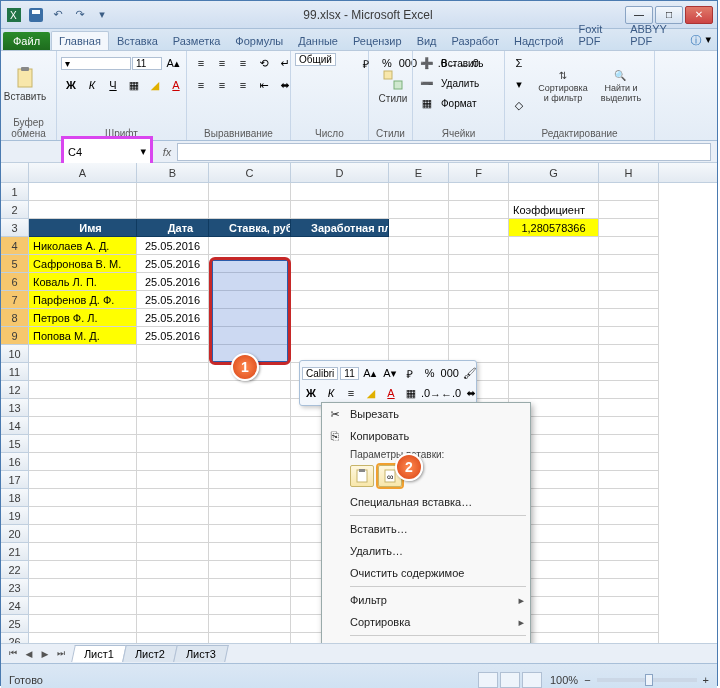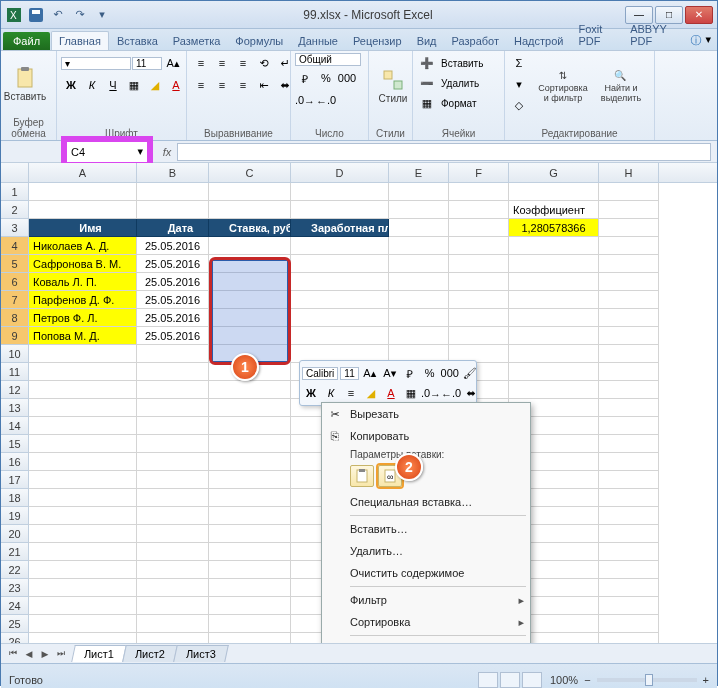--- a/index.html
+++ b/index.html
@@ -28,21 +28,21 @@
 .group-body { display: flex; gap: 2px; align-items: flex-start; }
 .group-label { font-size: 10px; color: #5a5a5a; text-align: center; padding: 1px 0; }
 .rb-big { width: 40px; height: 66px; display: flex; flex-direction: column; align-items: center; justify-content: center; gap: 2px; font-size: 10px; color: #3a3a3a; border: 1px solid transparent; border-radius: 3px; }
 .rb-icon { width: 22px; height: 22px; display:inline-block; }
 .rb-sm { width: 20px; height: 20px; display: flex; align-items: center; justify-content: center; border: 1px solid transparent; font-size: 11px; }
 .stack { display: flex; flex-direction: column; gap: 1px; }
 .row { display: flex; gap: 1px; align-items: center; }
 
 
 .fx-bar { height: 22px; background: #e9eff7; border-bottom: 1px solid #c0cfdf; display: flex; align-items: center; }
-.name-box { width: 92px; background: #fff; border: 6px solid #d946ef; height: 32px; margin: 0 4px 0 60px; padding: 0 4px; display: flex; align-items: center; justify-content: space-between; font-size: 11px; }
+.name-box { width: 92px; background: #fff; border: 3px solid #d946ef; height: 32px; margin: 0 4px 0 60px; padding: 0 4px; display: flex; align-items: center; justify-content: space-between; font-size: 11px; }
 .fx-label { width: 20px; text-align: center; color: #5a5a5a; font-style: italic; }
 .fx-input { flex: 1; background: #fff; border: 1px solid #b0c0d4; height: 18px; margin-right: 6px; }
 
 
 .grid-wrap { position: relative; height: 480px; overflow: hidden; background: #fff; }
 .col-headers { display: flex; height: 20px; background: linear-gradient(#f5f8fb,#e3eaf2); border-bottom: 1px solid #c0cfdf; }
 .corner { width: 28px; border-right: 1px solid #c0cfdf; background: linear-gradient(#f5f8fb,#e3eaf2); }
 .col-h { border-right: 1px solid #c0cfdf; text-align: center; font-size: 11px; color: #3a3a3a; line-height: 20px; }
 .col-A{width:108px}.col-B{width:72px}.col-C{width:82px}.col-D{width:98px}.col-E{width:60px}.col-F{width:60px}.col-G{width:90px}.col-H{width:60px}
 
@@ -208,21 +208,21 @@
           <span class="rb-sm">≡</span>
           <span class="rb-sm">≡</span>
           <span class="rb-sm">⇤</span>
           <span class="rb-sm">⬌</span>
         </div>
       </div>
       <div class="group-label">Выравнивание</div>
     </div>
 
     <div class="ribbon-group" style="width:78px">
-      <div class="stack group-body" style="flex-direction:column;gap:2px">
+      <div class="stack group-body" style="flex-direction:row;gap:20px">
         <div class="mini-sel" style="width:66px">Общий</div>
         <div class="row">
           <span class="rb-sm">₽</span>
           <span class="rb-sm">%</span>
           <span class="rb-sm">000</span>
         </div>
         <div class="row">
           <span class="rb-sm">.0→</span>
           <span class="rb-sm">←.0</span>
         </div>

